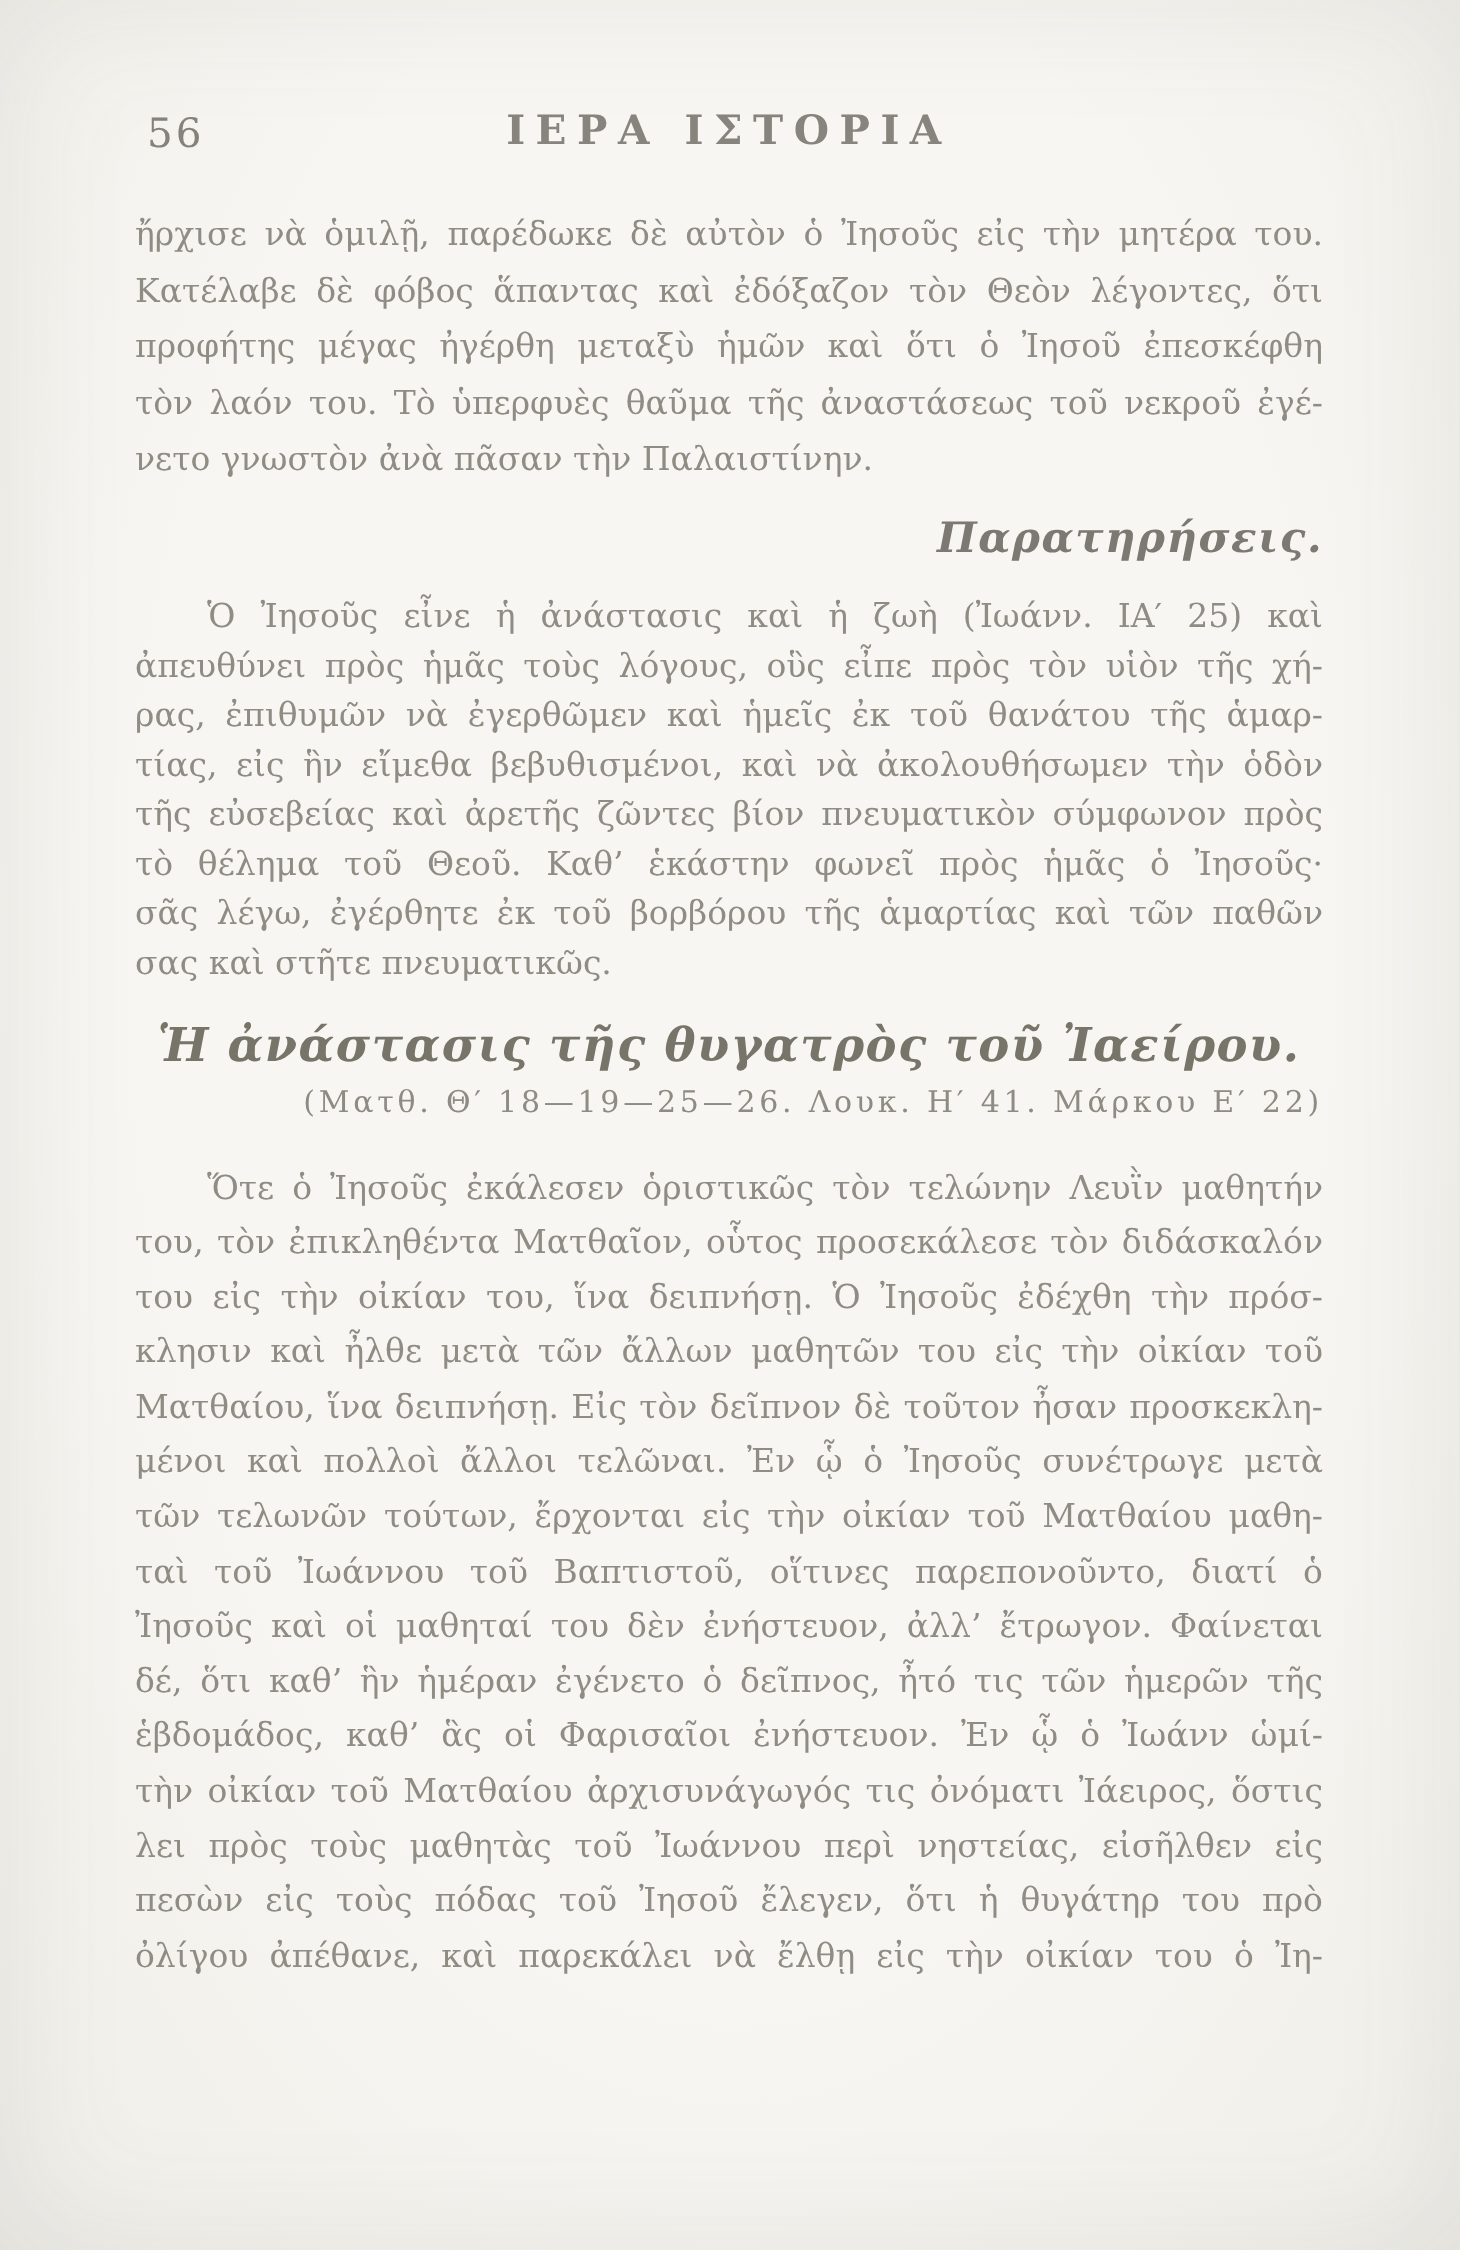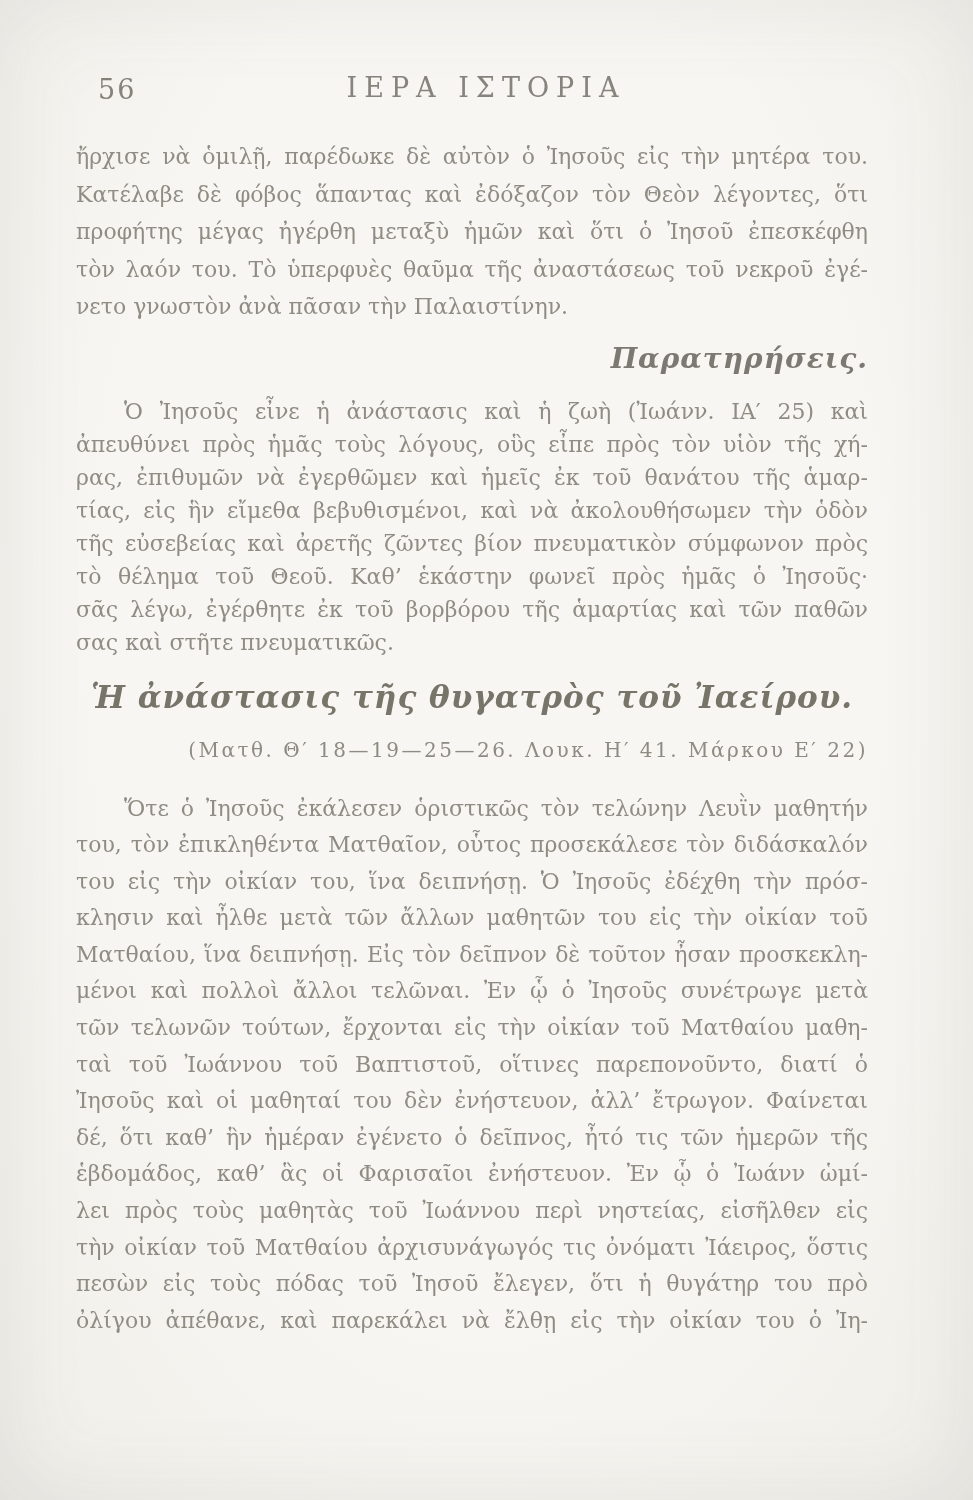--- a/index.html
+++ b/index.html
@@ -38,25 +38,26 @@
     font-size: 27px;
     letter-spacing: 2px;
     color: #84827a;
   }
   .book-title {
     display: block;
     text-align: center;
     font-size: 27px;
     letter-spacing: 7px;
     color: #86847c;
+    font-weight: bold;
   }
   .text-col {
     position: absolute;
     top: 138px;
-    left: 76px;
+    left: 90px;
     width: 792px;
   }
   .para {
     font-size: 22px;
     margin: 0;
   }
   .para .tline {
     text-align: justify;
     text-align-last: justify;
     white-space: nowrap;
@@ -80,21 +81,21 @@
   .obs-head {
     margin: 16px 0 20px 0;
     text-align: right;
     font-size: 28px;
     font-weight: bold;
     font-style: italic;
     color: #7b7971;
     letter-spacing: 1px;
   }
   .section-head {
-    margin: 20px 0 20px 0;
+    margin: 20px 0 4px 0;
     text-align: center;
     font-size: 31px;
     font-weight: bold;
     font-style: italic;
     color: #777569;
     letter-spacing: 1px;
   }
   .citation {
     text-align: right;
     font-size: 20px;
@@ -146,21 +147,21 @@
         <div class="tline">του, τὸν ἐπικληθέντα Ματθαῖον, οὗτος προσεκάλεσε τὸν διδάσκαλόν</div>
         <div class="tline">του εἰς τὴν οἰκίαν του, ἵνα δειπνήσῃ. Ὁ Ἰησοῦς ἐδέχθη τὴν πρόσ-</div>
         <div class="tline">κλησιν καὶ ἦλθε μετὰ τῶν ἄλλων μαθητῶν του εἰς τὴν οἰκίαν τοῦ</div>
         <div class="tline">Ματθαίου, ἵνα δειπνήσῃ. Εἰς τὸν δεῖπνον δὲ τοῦτον ἦσαν προσκεκλη-</div>
         <div class="tline">μένοι καὶ πολλοὶ ἄλλοι τελῶναι. Ἐν ᾧ ὁ Ἰησοῦς συνέτρωγε μετὰ</div>
         <div class="tline">τῶν τελωνῶν τούτων, ἔρχονται εἰς τὴν οἰκίαν τοῦ Ματθαίου μαθη-</div>
         <div class="tline">ταὶ τοῦ Ἰωάννου τοῦ Βαπτιστοῦ, οἵτινες παρεπονοῦντο, διατί ὁ</div>
         <div class="tline">Ἰησοῦς καὶ οἱ μαθηταί του δὲν ἐνήστευον, ἀλλ’ ἔτρωγον. Φαίνεται</div>
         <div class="tline">δέ, ὅτι καθ’ ἣν ἡμέραν ἐγένετο ὁ δεῖπνος, ἦτό τις τῶν ἡμερῶν τῆς</div>
         <div class="tline">ἑβδομάδος, καθ’ ἃς οἱ Φαρισαῖοι ἐνήστευον. Ἐν ᾧ ὁ Ἰωάνν ὡμί-</div>
+        <div class="tline">τὴν οἰκίαν τοῦ Ματθαίου ἀρχισυνάγωγός τις ὀνόματι Ἰάειρος, ὅστις</div>
         <div class="tline">λει πρὸς τοὺς μαθητὰς τοῦ Ἰωάννου περὶ νηστείας, εἰσῆλθεν εἰς</div>
-        <div class="tline">τὴν οἰκίαν τοῦ Ματθαίου ἀρχισυνάγωγός τις ὀνόματι Ἰάειρος, ὅστις</div>
         <div class="tline">πεσὼν εἰς τοὺς πόδας τοῦ Ἰησοῦ ἔλεγεν, ὅτι ἡ θυγάτηρ του πρὸ</div>
         <div class="tline">ὀλίγου ἀπέθανε, καὶ παρεκάλει νὰ ἔλθῃ εἰς τὴν οἰκίαν του ὁ Ἰη-</div>
       </div>
 
   </div>
 
 </div>
 
 </body></html>

